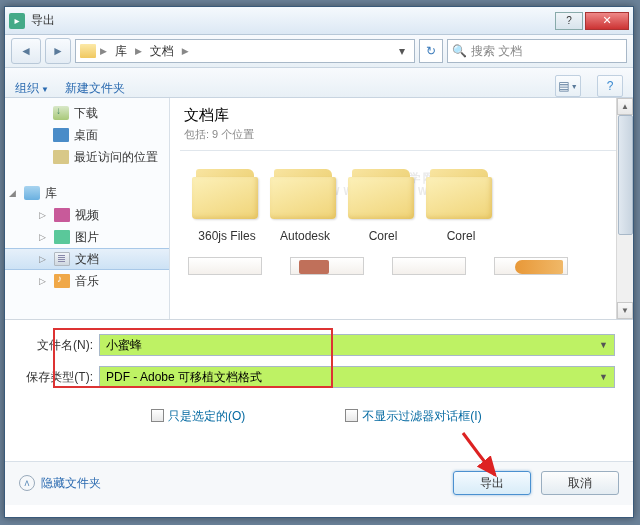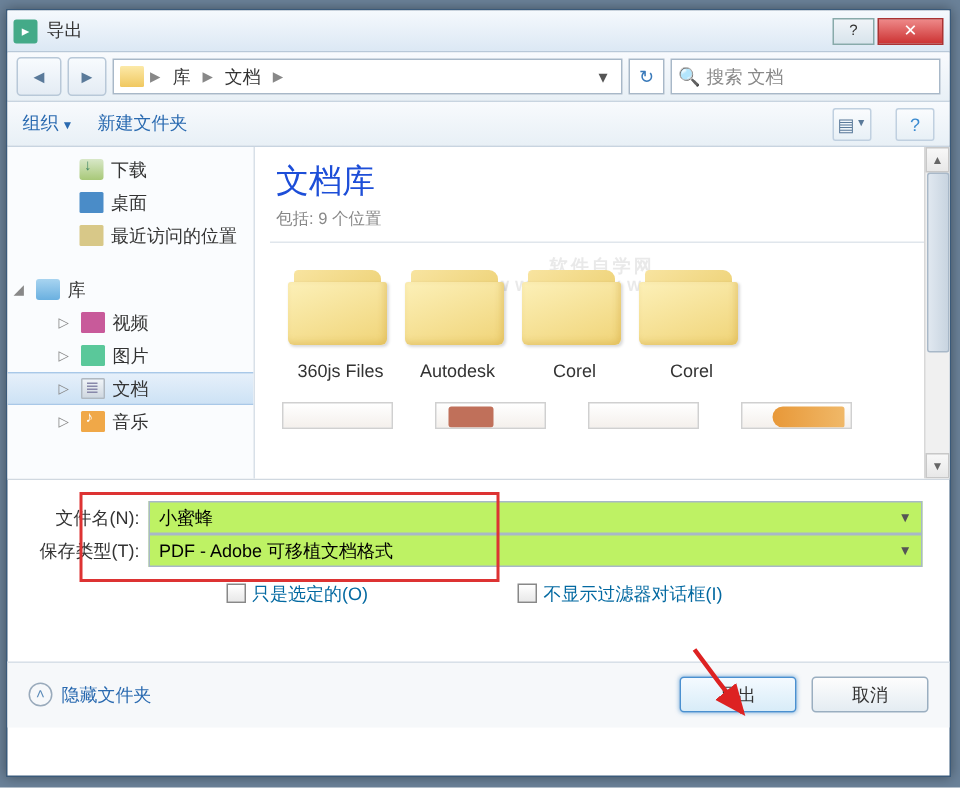--- a/index.html
+++ b/index.html
@@ -15,21 +15,21 @@
 .navbtn.fwd{width:26px}
 .addr{flex:1;height:24px;border:1px solid #a8b8c8;background:#fff;display:flex;align-items:center;padding:0 4px;gap:4px}
 .addr .seg{color:#333;padding:2px 4px;cursor:pointer}
 .addr .tri{color:#888;font-size:9px}
 .addr .fico{width:16px;height:14px;background:linear-gradient(#fce9a8,#f0c860);border-radius:1px}
 .addr .spacer{flex:1}
 .addr .drop{width:16px;text-align:center;color:#555}
 .refr{width:24px;height:24px;border:1px solid #a8b8c8;background:#fff;display:flex;align-items:center;justify-content:center;color:#3a7aba;cursor:pointer}
 .search{width:180px;height:24px;border:1px solid #a8b8c8;background:#fff;display:flex;align-items:center;padding:0 4px;color:#888}
 .search .sico{color:#88a;margin-right:4px}
-.toolbar{height:30px;background:linear-gradient(#f8fafd,#e8f0f6);border-bottom:1px solid #c8d4e0;display:flex;align-items:center;padding:0 10px;gap:16px}
+.toolbar{height:30px;background:linear-gradient(#f8fafd,#e8f0f6);border-bottom:1px solid #c8d4e0;display:flex;align-items:flex-end;padding:0 10px;gap:16px}
 .toolbar .tlink{color:#2a6ab0;cursor:pointer}
 .toolbar .tlink .dd{font-size:8px;margin-left:2px}
 .toolbar .sp{flex:1}
 .toolbar .vbtn{width:26px;height:22px;border:1px solid #c0d0e0;background:linear-gradient(#fafcfe,#e8f0f6);border-radius:2px;display:flex;align-items:center;justify-content:center;cursor:pointer;color:#5a7a9a}
 .body{display:flex;height:222px;border-bottom:1px solid #d0d8e0}
 .sidebar{width:165px;background:#fafcfe;border-right:1px solid #d8e0e8;overflow:hidden;padding:4px 0}
 .tree-item{display:flex;align-items:center;height:22px;padding-left:18px;gap:5px;cursor:pointer;color:#333}
 .tree-item.l2{padding-left:48px}
 .tree-item.sel{background:linear-gradient(#e6f0fa,#cde2f5);border:1px solid #a8c8e8;border-left:none;border-right:none}
 .tree-item .exp{width:10px;color:#888;font-size:9px;margin-left:-14px}
@@ -40,21 +40,21 @@
 .ico.recent{background:#d8c888;border-radius:1px}
 .ico.lib{background:linear-gradient(#a8d4f0,#6ab0e0);border-radius:2px}
 .ico.vid{background:#c85a9a;border-radius:1px}
 .ico.pic{background:#5ac89a;border-radius:1px}
 .ico.doc{background:linear-gradient(#f0f4f8,#d0d8e0);border:1px solid #b0b8c0;border-radius:1px;position:relative}
 .ico.doc::after{content:"";position:absolute;left:3px;top:2px;width:7px;height:1px;background:#88a;box-shadow:0 2px #88a,0 4px #88a,0 6px #88a}
 .ico.mus{background:#f0a848;border-radius:1px;position:relative}
 .ico.mus::after{content:"♪";position:absolute;left:3px;top:-1px;color:#fff;font-size:10px}
 .content{flex:1;background:#fff;position:relative;overflow:hidden}
 .chdr{padding:8px 14px 4px}
-.chdr .big{color:#1d4ed8;font-size:22px}
+.chdr .big{color:#000000;font-size:15px}
 .chdr .sub{color:#888;font-size:11px;margin-top:2px}
 .sortrow{position:absolute;right:18px;top:14px;font-size:12px;color:#555}
 .sortrow .lnk{color:#2a6ab0;cursor:pointer}
 .sortrow .dd{font-size:8px}
 .divline{height:1px;background:#e0e6ec;margin:4px 10px 8px}
 .iconrow{display:flex;padding:4px 18px}
 .fitem{width:78px;text-align:center;cursor:pointer}
 .foldico{width:74px;height:60px;margin:0 auto 6px;position:relative}
 .foldico .back{position:absolute;left:6px;top:6px;width:58px;height:46px;background:linear-gradient(145deg,#f8e4a0,#e8c860);border-radius:3px 6px 3px 3px}
 .foldico .front{position:absolute;left:2px;top:14px;width:66px;height:42px;background:linear-gradient(160deg,#fcf0b8,#f0d478);border-radius:2px 2px 4px 4px;box-shadow:inset -2px -2px 4px rgba(200,150,40,.3),1px 1px 2px rgba(0,0,0,.15)}
@@ -64,21 +64,21 @@
 .thumb.b::after{content:"";position:absolute;left:8px;top:2px;width:30px;height:14px;background:#c0705a;border-radius:2px}
 .thumb.c::after{content:"";position:absolute;right:4px;top:2px;width:48px;height:14px;background:linear-gradient(90deg,#e89838,#f0b868);border-radius:8px 2px 2px 8px}
 .scrollbar{position:absolute;right:0;top:0;width:17px;height:100%;background:#f0f0f0;border-left:1px solid #d8d8d8}
 .scrollbar .up,.scrollbar .dn{height:17px;background:linear-gradient(#f8f8f8,#e8e8e8);border:1px solid #c8c8c8;display:flex;align-items:center;justify-content:center;font-size:8px;color:#666;cursor:pointer}
 .scrollbar .dn{position:absolute;bottom:0;width:100%}
 .scrollbar .thumb2{position:absolute;top:17px;width:15px;left:1px;height:120px;background:linear-gradient(90deg,#e0e8f0,#c8d4e0);border:1px solid #a8b8c8;border-radius:2px;cursor:pointer}
 .wm{position:absolute;left:0;top:54px;width:100%;text-align:center;pointer-events:none;opacity:.18;font-size:34px;font-weight:bold;color:#888;letter-spacing:2px;font-family:"SimHei"}
 .wm .sm{font-size:10px;letter-spacing:4px;display:block;margin-top:-4px}
 .form{padding:14px 18px 10px;position:relative}
 .redbox{position:absolute;left:48px;top:8px;width:280px;height:60px;border:2px solid #d33;pointer-events:none}
-.frow{display:flex;align-items:center;margin-bottom:0}
+.frow{display:flex;align-items:center;margin-bottom:10px}
 .frow .lbl{width:76px;text-align:right;padding-right:6px;color:#333}
 .frow .inp{flex:1;height:22px;border:1px solid #a8b8c8;padding:0 6px;background:#bef264;display:flex;align-items:center;justify-content:space-between;cursor:pointer}
 .frow .inp .dc{color:#555;font-size:9px}
 .checks{display:flex;padding:10px 0 26px 128px;gap:100px}
 .chk{display:flex;align-items:flex-start;gap:4px;cursor:pointer}
 .chk .box{width:13px;height:13px;border:1px solid #888;background:linear-gradient(#fff,#e8e8e8);margin-top:1px}
 .chk .txt{color:#0369a1;max-width:120px;line-height:1.4}
 .footer{height:44px;border-top:1px solid #d8e0e8;display:flex;align-items:center;padding:0 14px;gap:10px;background:#f6f8fa}
 .footer .hide{display:flex;align-items:center;gap:6px;color:#2a6ab0;cursor:pointer}
 .footer .hideico{width:16px;height:16px;border:1px solid #9ab;border-radius:50%;display:flex;align-items:center;justify-content:center;color:#5a8ab8;font-size:10px}

